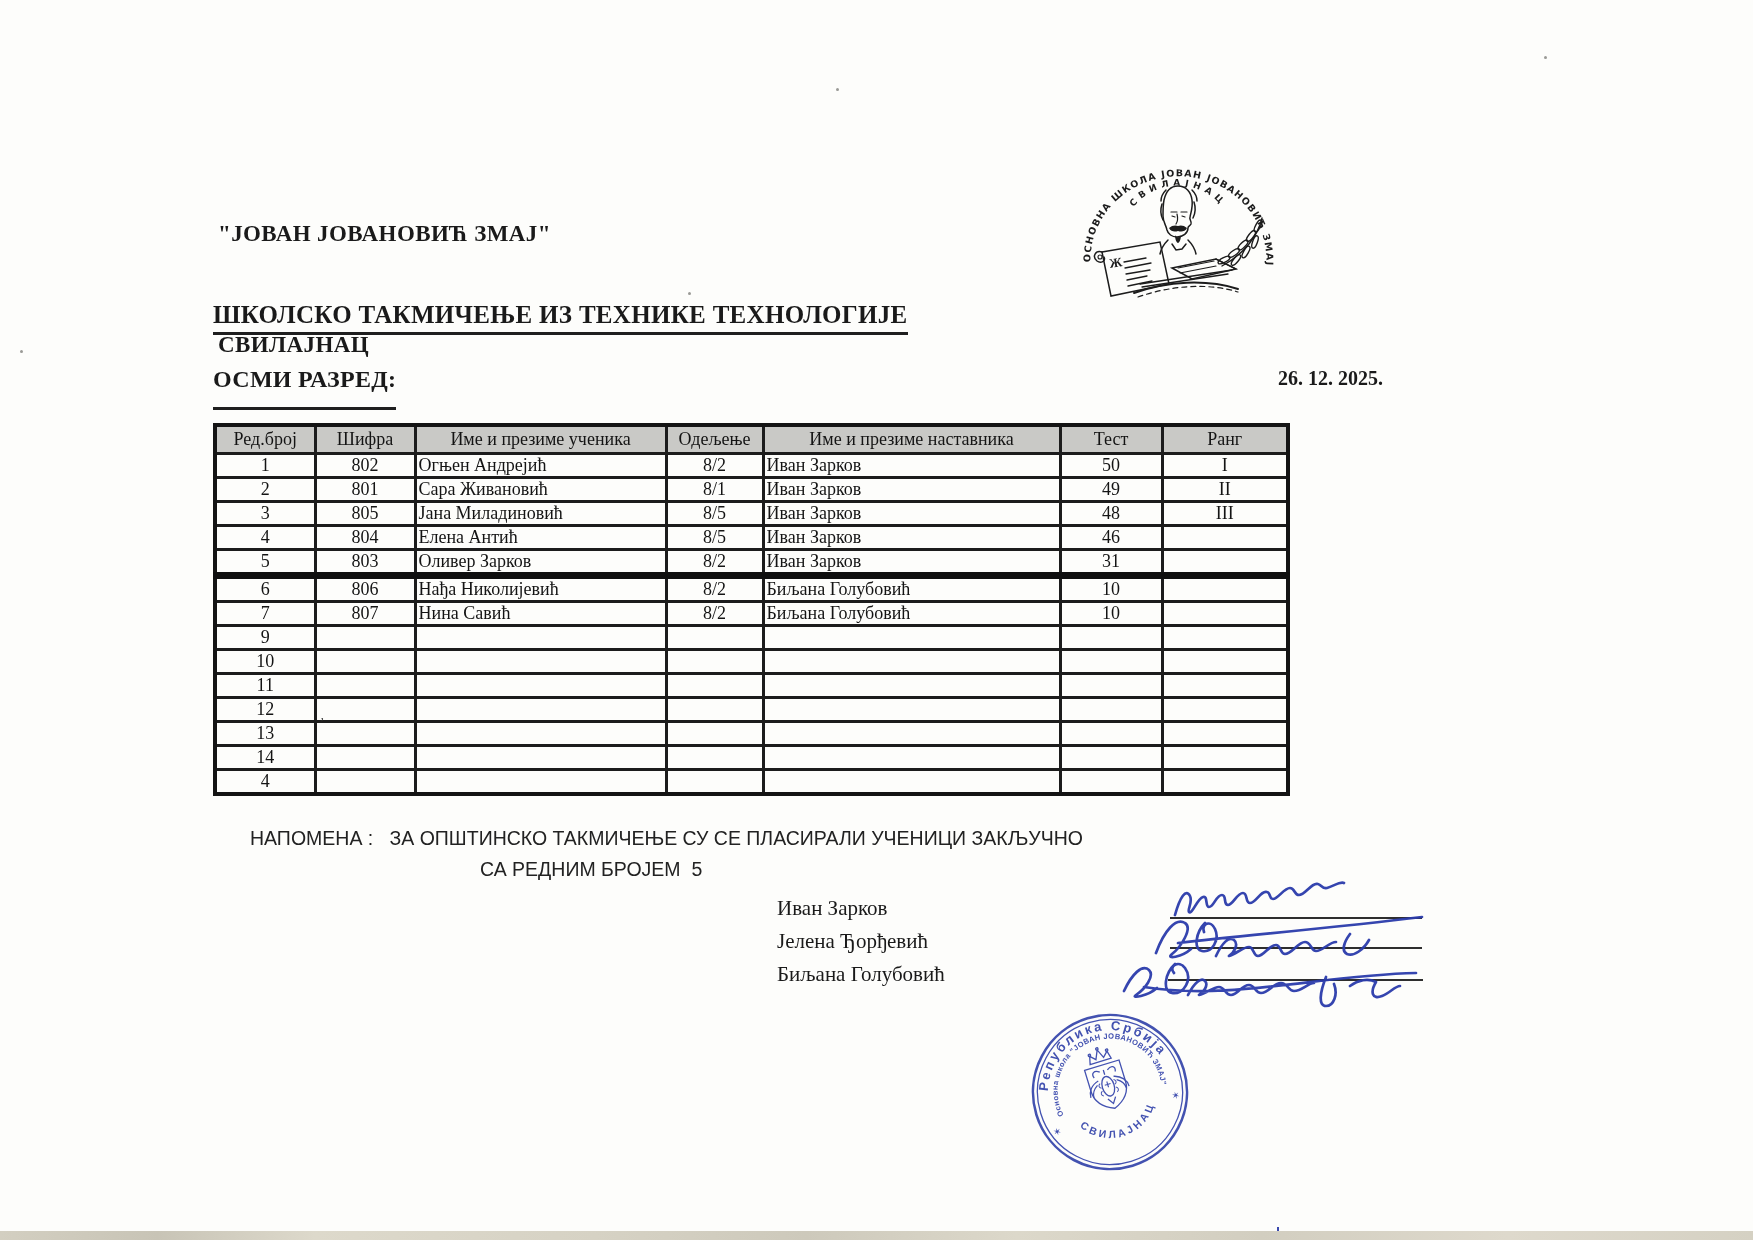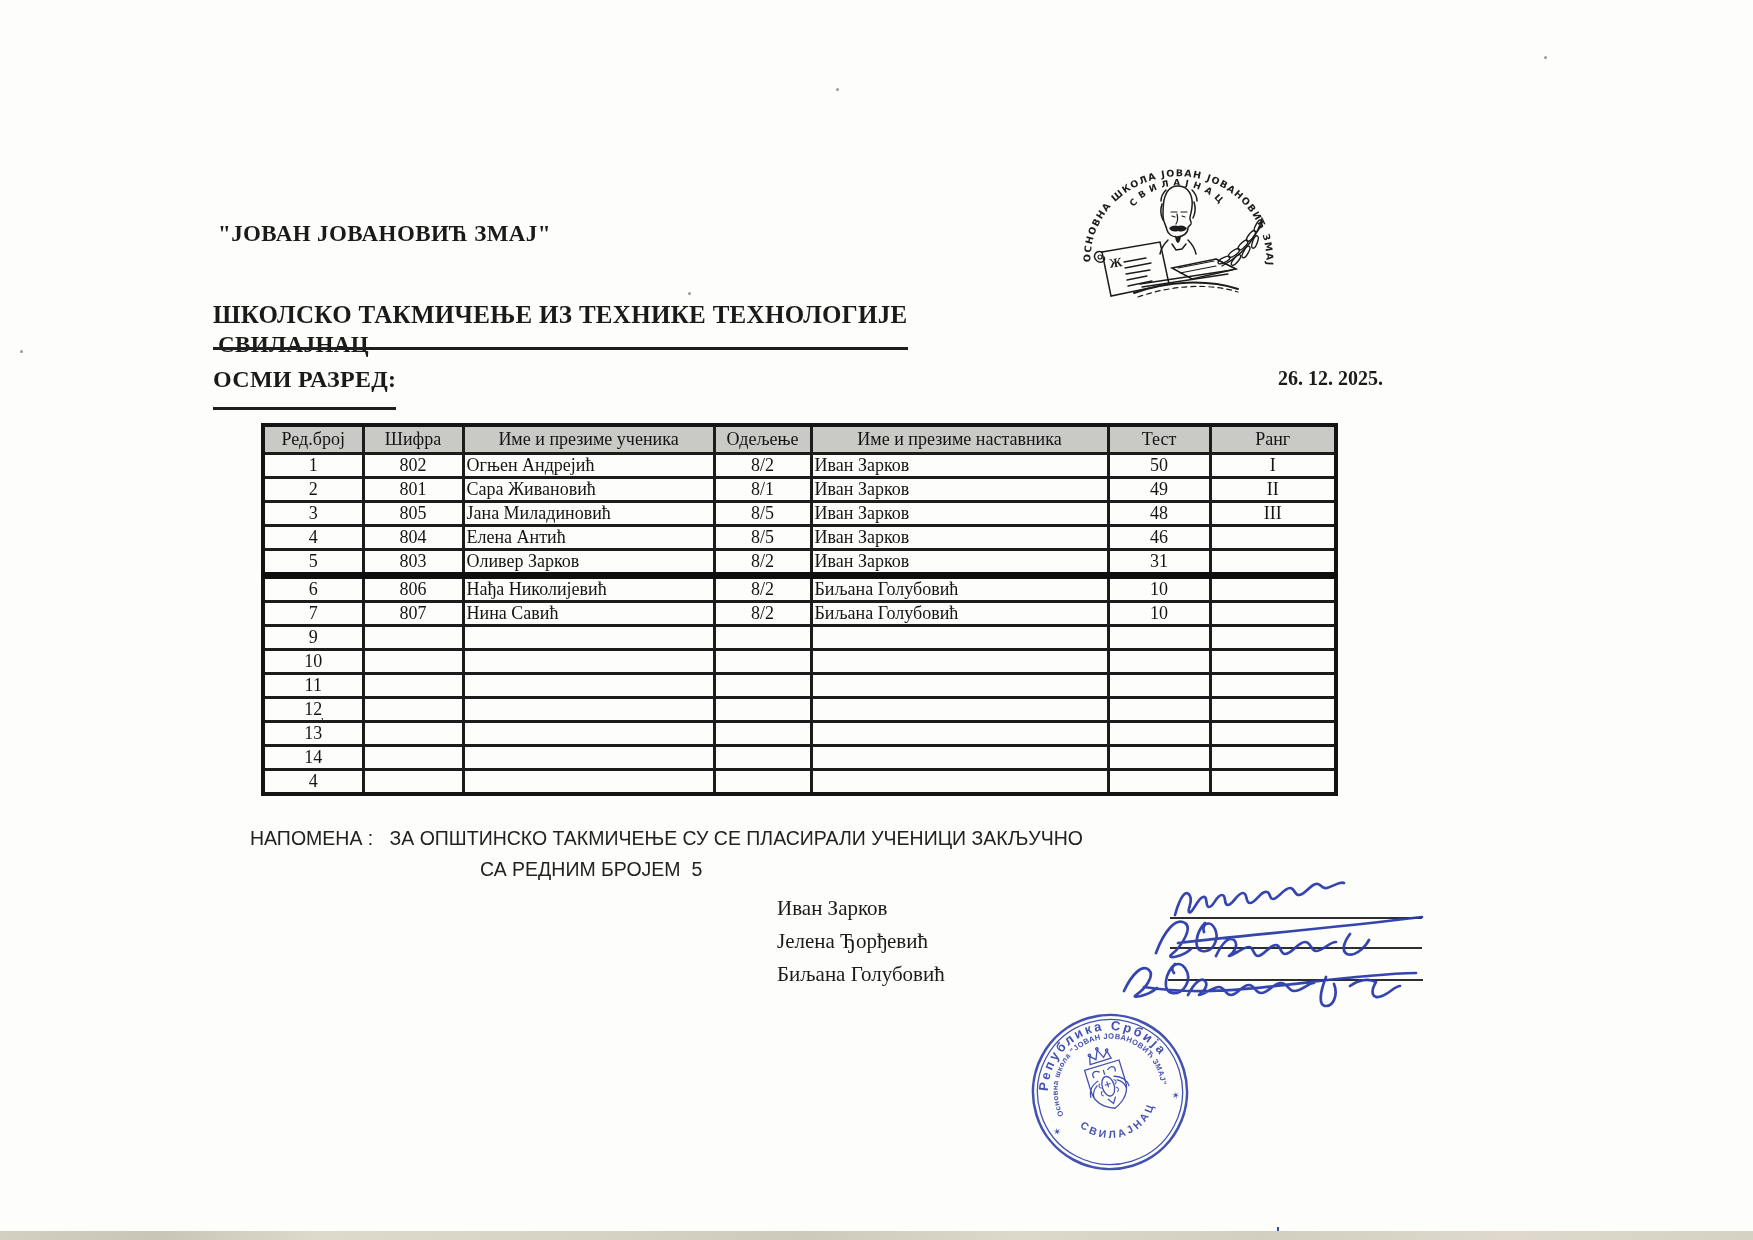--- a/index.html
+++ b/index.html
@@ -9,29 +9,29 @@
     overflow:hidden;
   }
   .abs{position:absolute;}
 
   
   .school-block{left:218px;top:141px;font-size:23px;font-weight:bold;line-height:37px;letter-spacing:.4px;white-space:pre;}
   .school-block div{height:37px;}
 
   
   .doc-title{left:213px;top:301px;font-size:25px;font-weight:bold;letter-spacing:.3px;
-    border-bottom:3px solid #1f1f1f;padding-bottom:18px;white-space:pre;}
+    border-bottom:3px solid #1f1f1f;padding-bottom:3px;white-space:pre;}
   .grade-label{left:213px;top:366px;font-size:24px;font-weight:bold;letter-spacing:.3px;
     border-bottom:3px solid #1f1f1f;padding-bottom:14px;white-space:pre;}
   .doc-date{left:1278px;top:367px;font-size:20px;font-weight:bold;white-space:pre;}
 
   
   .results-wrap{left:213px;top:423px;}
   table.results{border-collapse:collapse;table-layout:fixed;width:1073px;
-    font-size:18px;color:#141414;margin-left:48px;}
+    font-size:18px;color:#141414;}
   table.results th, table.results td{border:3px solid #1c1c1c;overflow:hidden;white-space:nowrap;}
   table.results{border:4px solid #141414;}
   table.results th{background:#c9c9c6;font-weight:normal;height:23px;padding:1px 2px;text-align:center;}
   table.results td{height:21px;padding:0 2px;}
   td.al-c{text-align:center;}
   td.al-l{text-align:left;padding-left:6px;}
   tr.cutoff td{border-top:7px solid #0f0f0f;}
 
   
   .note-line{font-family:"Liberation Sans","DejaVu Sans",sans-serif;font-size:19.5px;color:#222;

